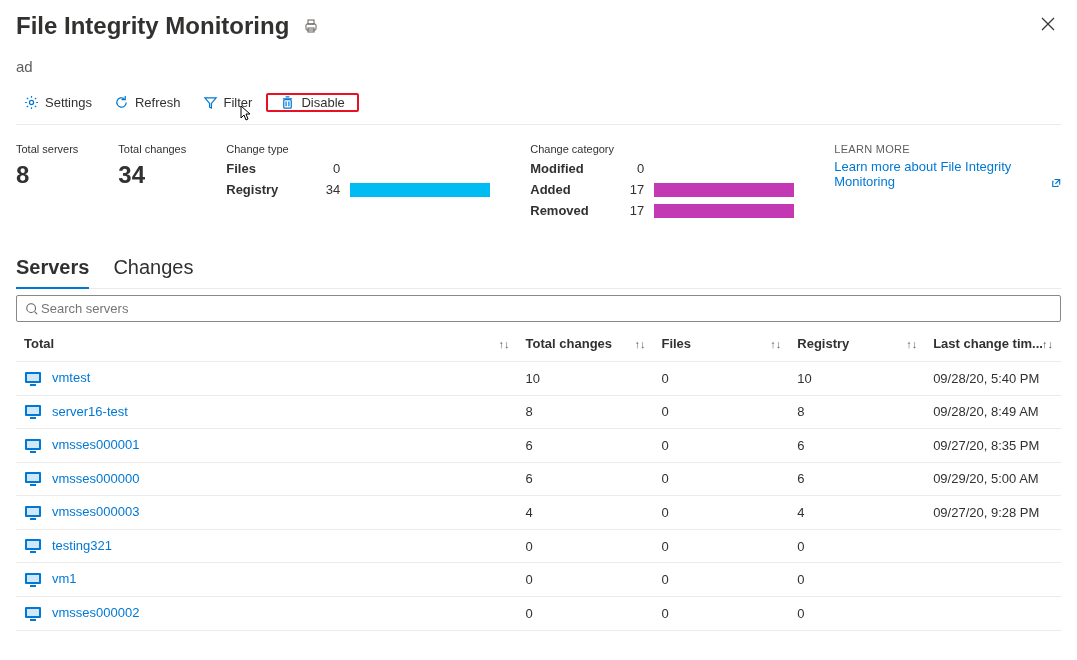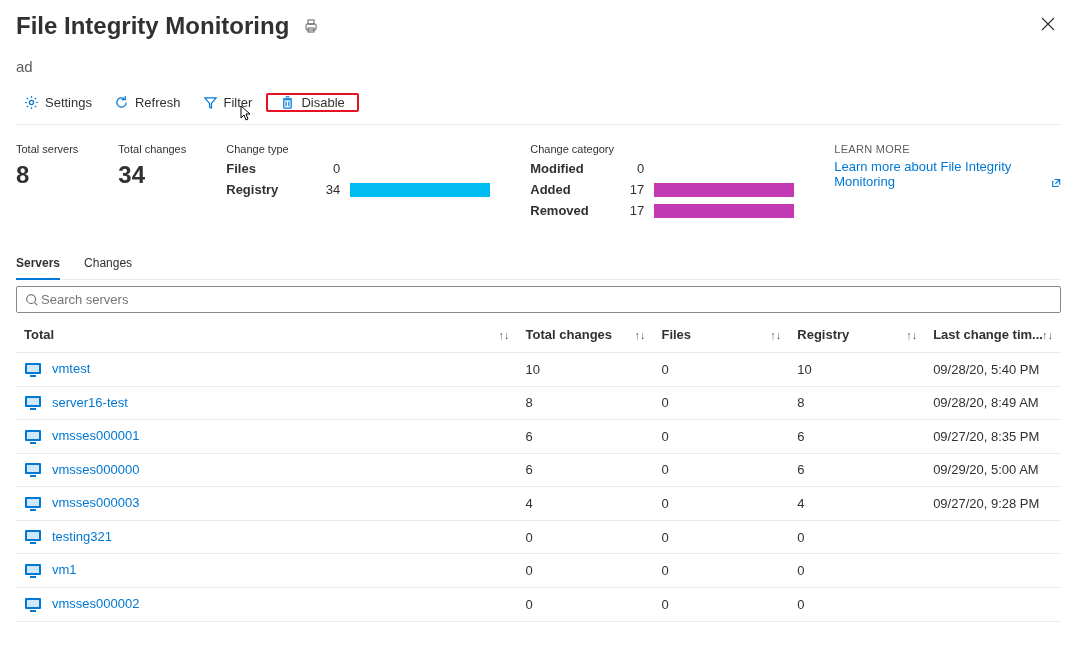--- a/index.html
+++ b/index.html
@@ -29,21 +29,21 @@
   .sum-big { font-size: 24px; font-weight: 600; }
   .metric-row { display: flex; align-items: center; gap: 10px; margin-bottom: 6px; }
   .metric-row .mname { width: 80px; font-weight: 600; font-size: 13px; }
   .metric-row .mval { width: 24px; text-align: right; font-size: 13px; }
   .metric-row .mbar { height: 14px; }
   .bar-blue { background: #00bcf2; }
   .bar-purple { background: #c239b3; }
   .learn { font-size: 11px; letter-spacing: 0.3px; color: #605e5c; margin-bottom: 4px; }
   .learn-link { color: #0078d4; font-size: 13px; cursor: pointer; display: inline-flex; align-items: flex-end; gap: 6px; }
   .tabs { display: flex; gap: 24px; border-bottom: 1px solid #edebe9; margin-top: 24px; }
-  .tab { padding: 8px 0; font-size: 12px; cursor: pointer; color: #323130; }
+  .tab { padding: 8px 0; font-size: 20px; cursor: pointer; color: #323130; }
   .tab.active { font-weight: 600; border-bottom: 2px solid #0078d4; margin-bottom: -1px; }
   .search { margin-top: 6px; border: 1px solid #8a8886; border-radius: 2px; display: flex; align-items: center; padding: 4px 8px; }
   .search input { border: none; outline: none; flex: 1; font-size: 13px; color: #605e5c; }
   table { width: 100%; border-collapse: collapse; margin-top: 4px; font-size: 13px; }
   th { text-align: left; font-weight: 600; padding: 10px 8px; border-bottom: 1px solid #edebe9; position: relative; }
   th .sort { position: absolute; right: 8px; top: 50%; transform: translateY(-50%); color: #605e5c; font-size: 11px; }
   td { padding: 8px 8px; border-bottom: 1px solid #edebe9; }
   td.name { color: #0078d4; cursor: pointer; }
   .vm-icon { display: inline-flex; vertical-align: middle; margin-right: 10px; }
   .print-icon { cursor: pointer; }

